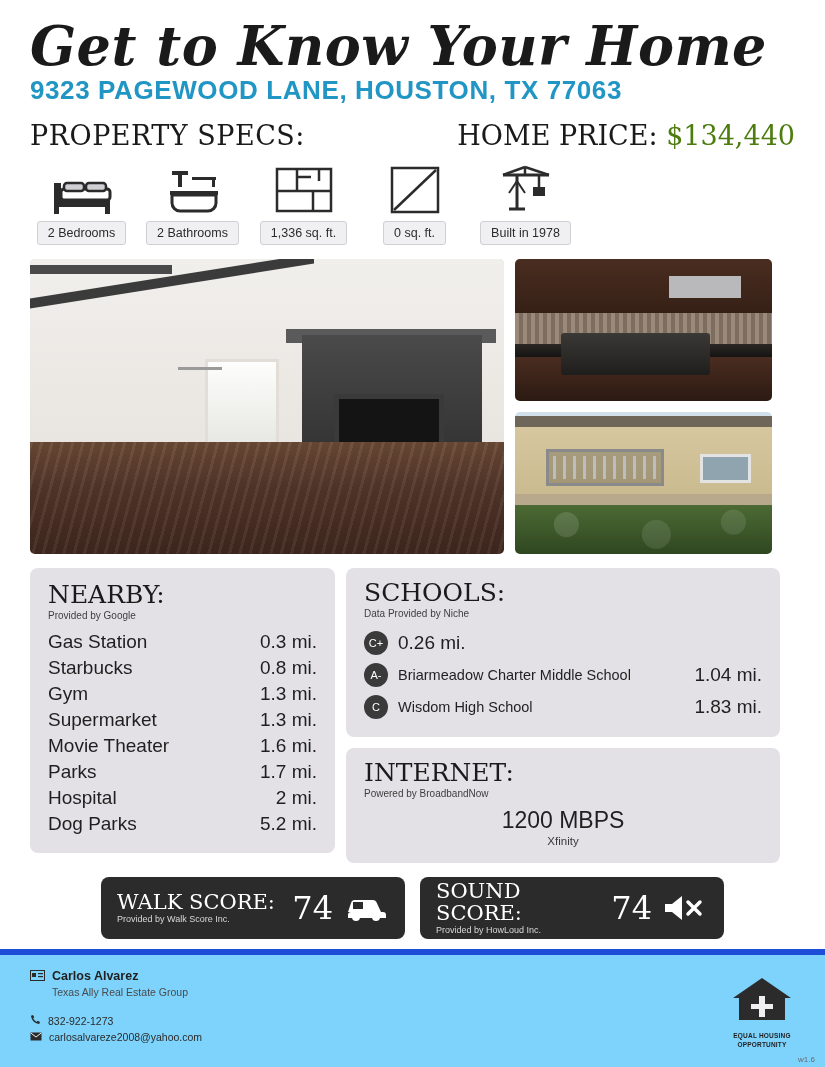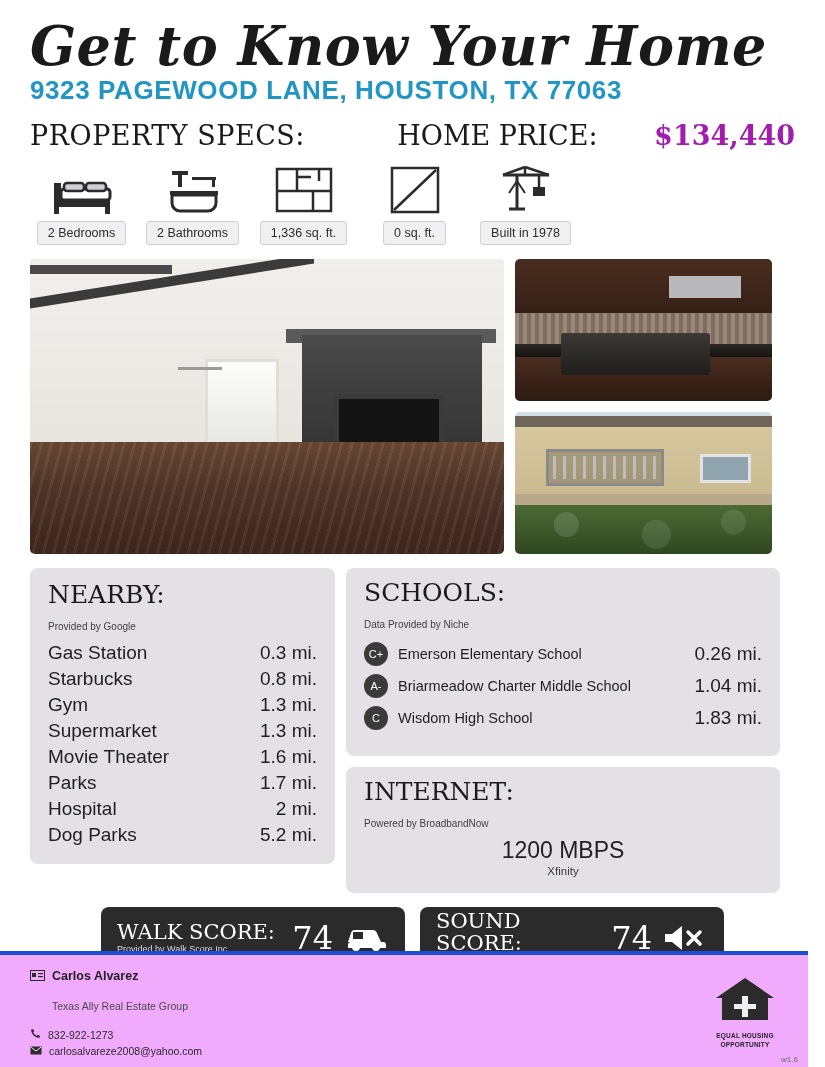--- a/index.html
+++ b/index.html
@@ -55,23 +55,22 @@
     font-size: 27px;
     color: #1a1a1a;
     letter-spacing: 0.5px;
   }
   .price-wrap {
     font-family: "DejaVu Serif", serif;
     font-size: 27px;
     color: #1a1a1a;
   }
   .price-value {
-    color: #a21caf;
-    font-weight: bold;
-    margin-left: 48px;
+    color: #4d7c0f;
+    font-weight: normal;
   }
 
   .spec-items {
     display: flex;
     padding: 8px 26px 0 26px;
     gap: 0;
   }
   .spec-item {
     width: 111px;
     display: flex;
@@ -262,36 +261,36 @@
   }
   .card-title {
     font-family: "DejaVu Serif", serif;
     font-size: 25px;
     color: #1a1a1a;
     line-height: 1;
   }
   .card-sub {
     font-size: 10px;
     color: #3e3e3e;
-    margin-top: 14px;
+    margin-top: 3px;
     margin-bottom: 8px;
   }
   .kv-row {
     display: flex;
     justify-content: space-between;
     align-items: baseline;
     font-size: 19px;
     color: #1f1f1f;
     padding: 2px 0;
   }
   .kv-row .k { }
   .kv-row .v { }
 
   .card-schools {
-    padding: 12px 18px 22px 18px;
+    padding: 12px 18px 14px 18px;
   }
   .school-row {
     display: flex;
     align-items: center;
     padding: 4px 0;
   }
   .grade {
     width: 24px; height: 24px;
     border-radius: 50%;
     background: #3a3a3a;
@@ -371,24 +370,24 @@
   .score-icon {
     width: 46px;
     display: flex;
     align-items: center;
     justify-content: center;
   }
 
   
   .footer {
     position: absolute;
-    left: 0; right: 17px; bottom: 0;
+    left: 0; right: 0; bottom: 0;
     height: 112px;
-    background: #f0abfc;
-    border-top: 4px solid #1d4ed8;
+    background: #7dd3fc;
+    border-top: 6px solid #1d4ed8;
   }
   .footer-inner {
     position: relative;
     height: 100%;
     padding: 12px 30px;
     box-sizing: border-box;
     display: flex;
     justify-content: space-between;
   }
   .agent-block { }
@@ -399,21 +398,21 @@
   }
   .agent-name {
     font-size: 12.5px;
     font-weight: bold;
     color: #1f1f1f;
   }
   .agent-co {
     font-size: 10.5px;
     color: #4a4a4a;
     margin-left: 22px;
-    margin-top: 15px;
+    margin-top: 1px;
   }
   .agent-contact {
     margin-top: 16px;
   }
   .contact-row {
     display: flex;
     align-items: center;
     gap: 7px;
     font-size: 10.5px;
     color: #2b2b2b;
@@ -632,21 +631,20 @@
     </div>
 
     <div class="col-right">
 
       <div class="card card-schools">
         <div class="card-title">SCHOOLS:</div>
         <div class="card-sub">Data Provided by Niche</div>
 
         <div class="school-row">
           <div class="grade">C+</div>
-          <div class="school-name">Emerson Elementary School</div>
           <div class="school-dist">0.26 mi.</div>
         </div>
         <div class="school-row">
           <div class="grade">A-</div>
           <div class="school-name">Briarmeadow Charter Middle School</div>
           <div class="school-dist">1.04 mi.</div>
         </div>
         <div class="school-row">
           <div class="grade">C</div>
           <div class="school-name">Wisdom High School</div>

